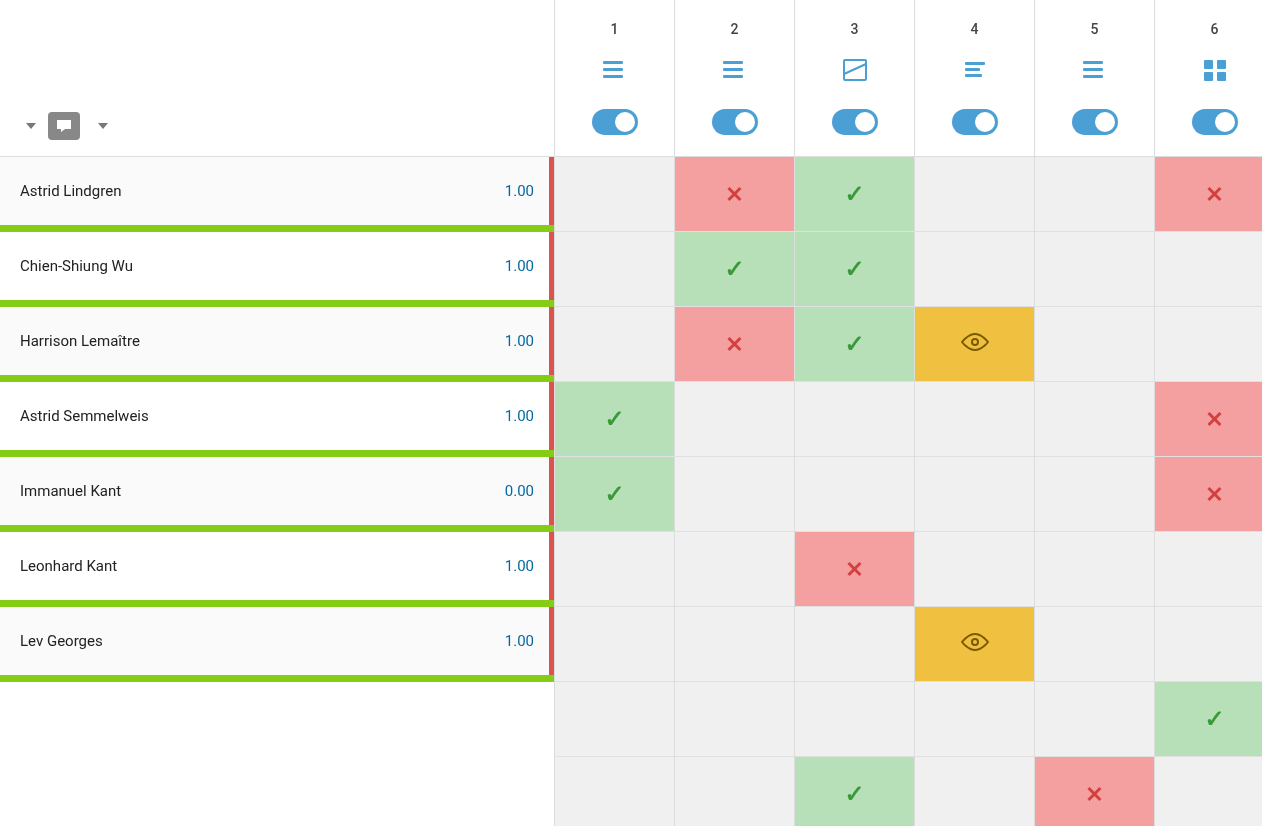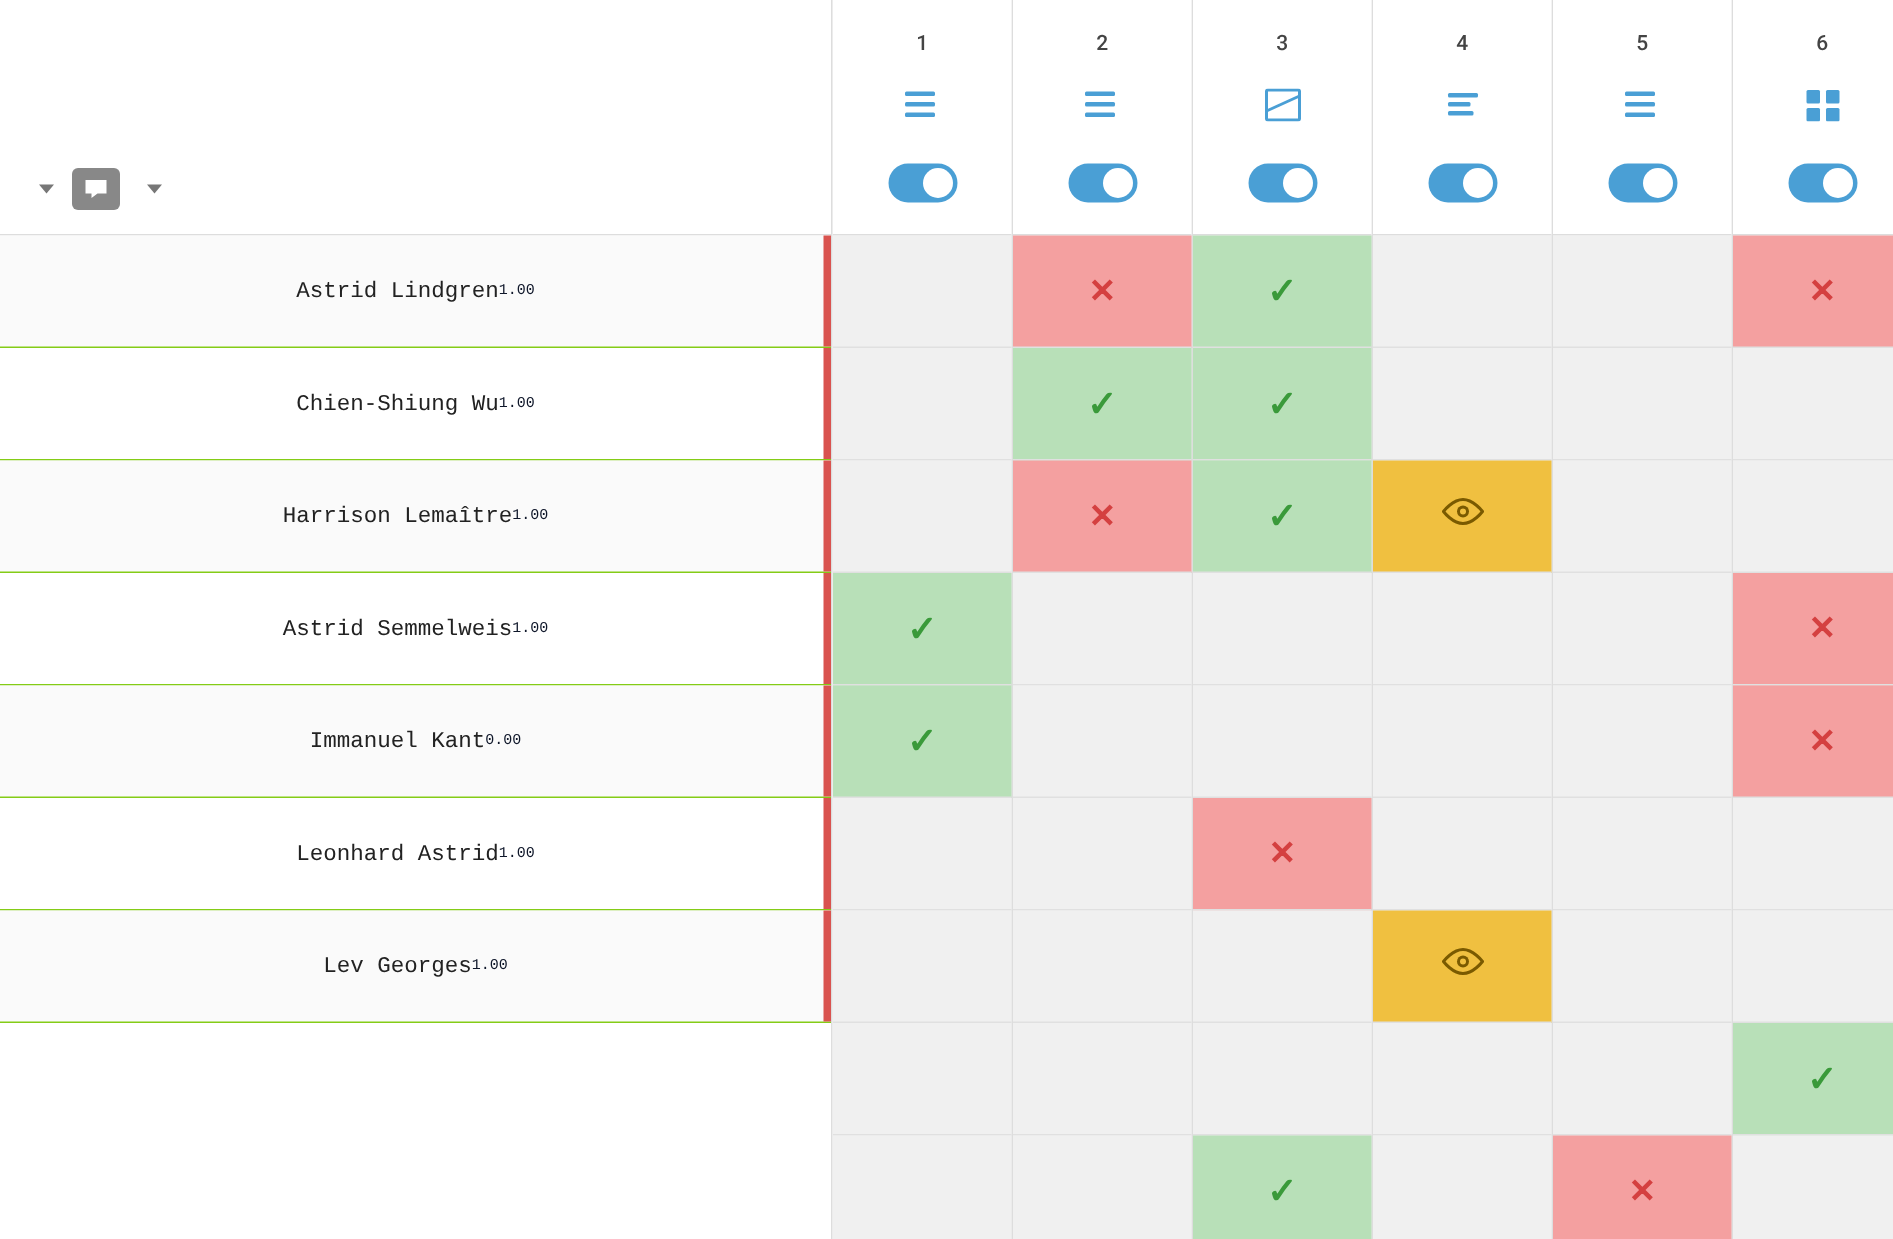--- a/index.html
+++ b/index.html
@@ -87,41 +87,40 @@
       align-items: center;
       gap: 6px;
       cursor: pointer;
       color: #555;
       font-size: 15px;
     }
 
     .student-row {
       display: flex;
       align-items: center;
-      justify-content: center;
+      justify-content: space-between;
       padding: 0 20px;
       height: 75px;
-      border-bottom: 1px solid #84cc16;
+      border-bottom: 7px solid #84cc16;
       background: #fff;
       position: relative;
-      font-family: Liberation Mono, monospace;
     }
 
     .student-row:nth-child(odd) {
       background: #fafafa;
     }
 
     .student-name {
       font-size: 15px;
       color: #222;
     }
 
     .student-score {
-      font-size: 10px;
-      color: #0f172a;
+      font-size: 15px;
+      color: #0369a1;
     }
 
     .red-bar {
       position: absolute;
       right: 0;
       top: 0;
       bottom: 0;
       width: 5px;
       background: #d9534f;
     }
@@ -284,21 +283,21 @@
           <span class="student-name">Astrid Semmelweis</span>
           <span class="student-score">1.00</span>
           <div class="red-bar"></div>
         </div>
         <div class="student-row">
           <span class="student-name">Immanuel Kant</span>
           <span class="student-score">0.00</span>
           <div class="red-bar"></div>
         </div>
         <div class="student-row">
-          <span class="student-name">Leonhard Astrid</span>
+          <span class="student-name">Leonhard Kant</span>
           <span class="student-score">1.00</span>
           <div class="red-bar"></div>
         </div>
         <div class="student-row">
           <span class="student-name">Lev Georges</span>
           <span class="student-score">1.00</span>
           <div class="red-bar"></div>
         </div>
       </div>
   </div>

